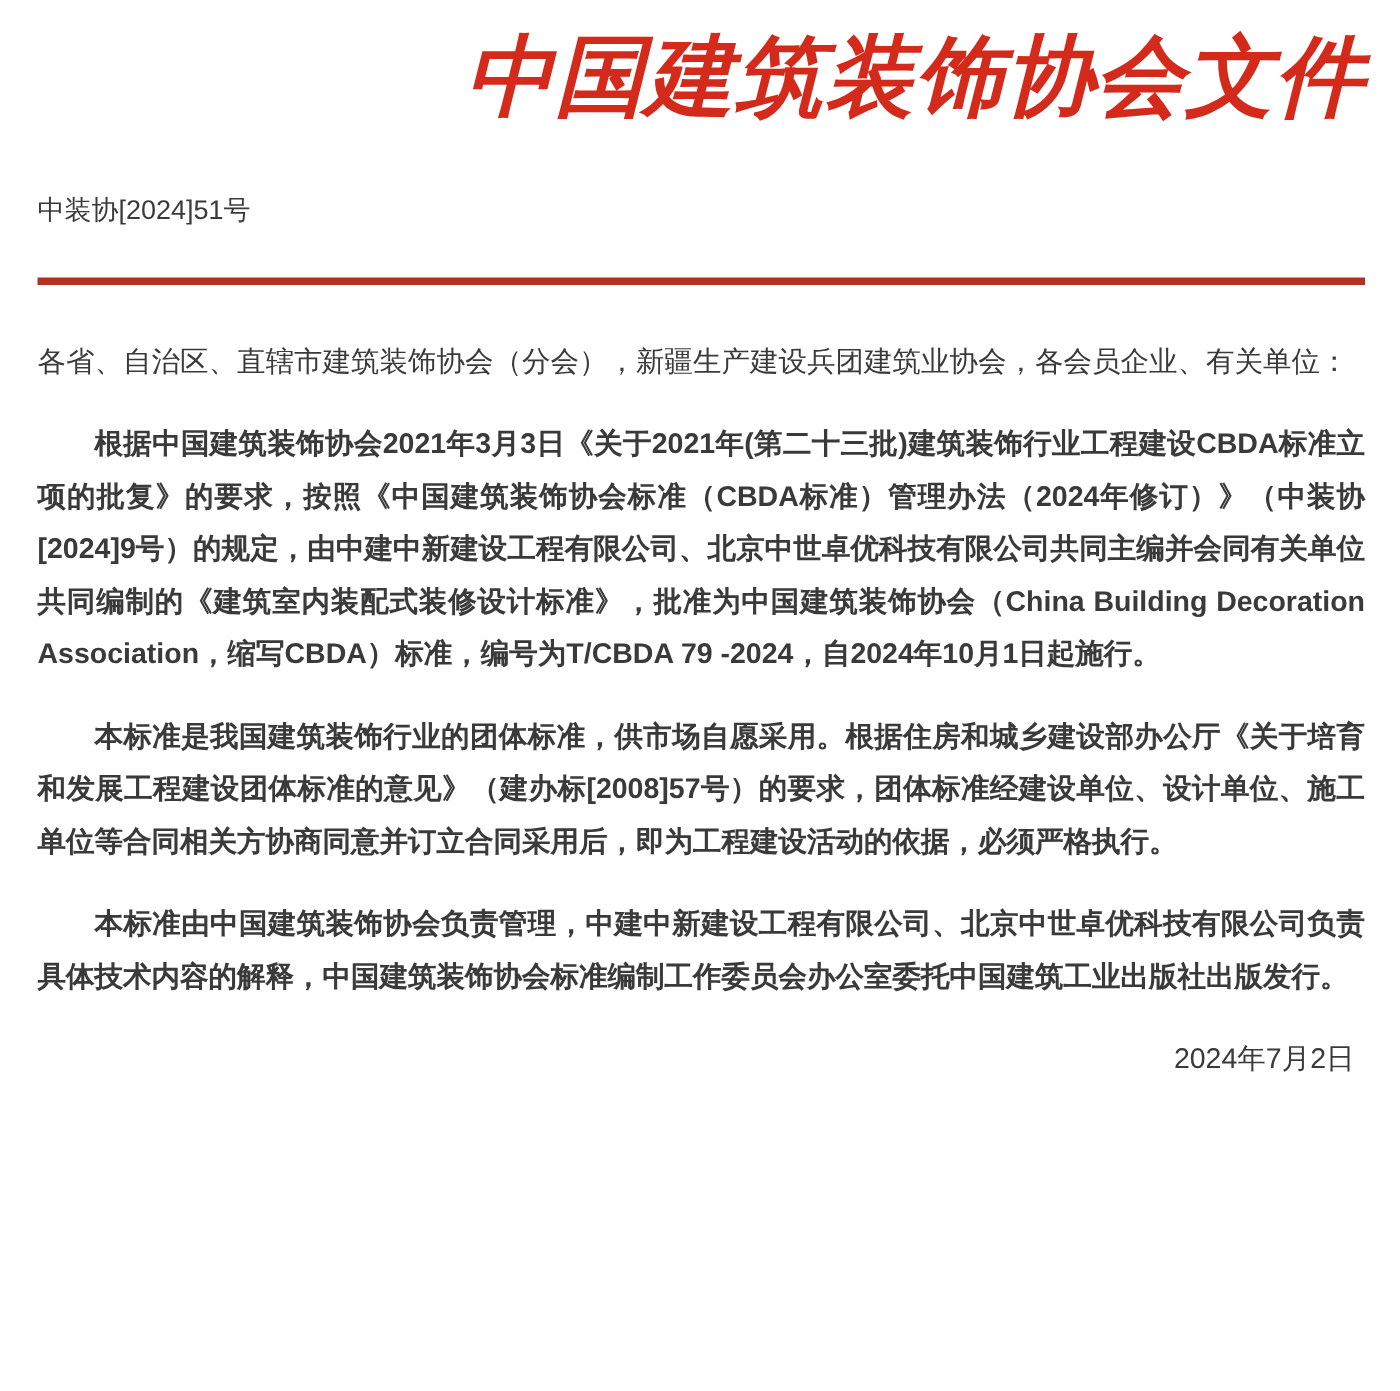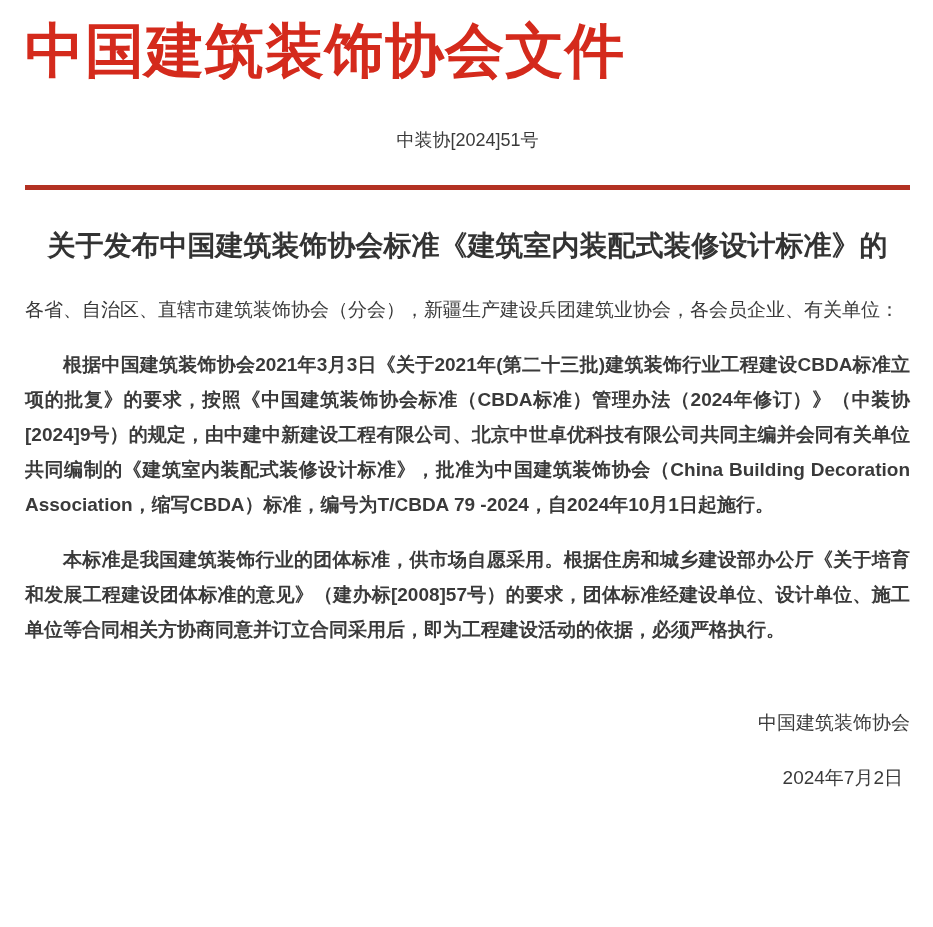--- a/index.html
+++ b/index.html
@@ -28,28 +28,29 @@
     padding: 0 23px 0 25px;
     background: var(--page-bg);
   }
   .red-head {
     margin: 10px 0 0 0;
     font-family: "DejaVu Serif", "Liberation Serif", serif;
     font-weight: bold;
     font-size: 59px;
     line-height: 82px;
     letter-spacing: 1px;
-    text-align: left;
+    text-align: right;
     color: var(--header-red);
+    font-style: italic;
   }
   .doc-number {
     margin-top: 36px;
     font-size: 18px;
     line-height: 24px;
-    text-align: center;
+    text-align: left;
     color: var(--body-text);
   }
   .red-line {
     margin-top: 33px;
     height: 5px;
     background: var(--divider-red);
   }
   .notice-title {
     margin: 34px 0 0 0;
     font-size: 28px;
@@ -95,27 +96,26 @@
 
 <div class="page">
 
   <h1 class="red-head">中国建筑装饰协会文件</h1>
 
   <div class="doc-number">中装协[2024]51号</div>
 
   <div class="red-line"></div>
 
   <h2 class="notice-title">
-    <span class="title-line">关于发布中国建筑装饰协会标准《建筑室内装配式装修设计标准》的</span>
   </h2>
 
   <p class="salutation">各省、自治区、直辖市建筑装饰协会（分会），新疆生产建设兵团建筑业协会，各会员企业、有关单位：</p>
 
   <p class="body-para">根据中国建筑装饰协会2021年3月3日《关于2021年(第二十三批)建筑装饰行业工程建设CBDA标准立项的批复》的要求，按照《中国建筑装饰协会标准（CBDA标准）管理办法（2024年修订）》（中装协[2024]9号）的规定，由中建中新建设工程有限公司、北京中世卓优科技有限公司共同主编并会同有关单位共同编制的《建筑室内装配式装修设计标准》，批准为中国建筑装饰协会（China Building Decoration Association，缩写CBDA）标准，编号为T/CBDA 79 -2024，自2024年10月1日起施行。</p>
 
   <p class="body-para">本标准是我国建筑装饰行业的团体标准，供市场自愿采用。根据住房和城乡建设部办公厅《关于培育和发展工程建设团体标准的意见》（建办标[2008]57号）的要求，团体标准经建设单位、设计单位、施工单位等合同相关方协商同意并订立合同采用后，即为工程建设活动的依据，必须严格执行。</p>
 
+  <p class="body-para">本标准由中国建筑装饰协会负责管理，中建中新建设工程有限公司、北京中世卓优科技有限公司负责具体技术内容的解释，中国建筑装饰协会标准编制工作委员会办公室委托中国建筑工业出版社出版发行。</p>
 
-  <div class="signature">中国建筑装饰协会</div>
 
   <div class="date">2024年7月2日</div>
 
 </div>
 
 </body></html>

